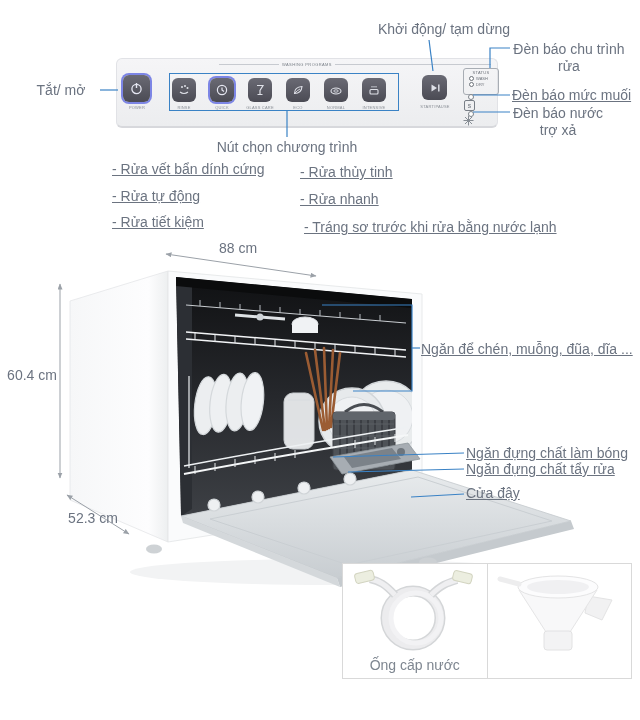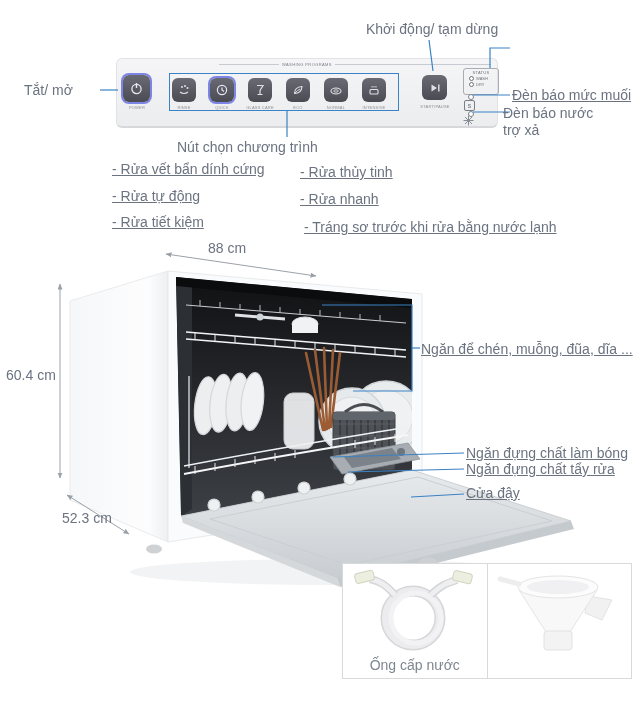--- a/index.html
+++ b/index.html
@@ -1,22 +1,22 @@
 <!DOCTYPE html>
 <html><head>
 <meta charset="utf-8">
 <style>
   html,body{margin:0;padding:0;background:#fff;}
   #page{position:relative;width:640px;height:720px;background:#fff;overflow:hidden;
         font-family:"Liberation Sans","DejaVu Sans",sans-serif;}
   :root{--blue:#3a82c5;--gray:#6b7380;--dim:#9ba1a8;}
 
   .co{position:absolute;font-size:14px;line-height:1.18;color:var(--gray);}
-  .ctr{text-align:left;}
-  .rt{text-align:left;}
+  .ctr{text-align:center;}
+  .rt{text-align:center;}
   .nowrap{white-space:nowrap;text-decoration:underline;}
 
   
   #panel{position:absolute;left:116px;top:58px;width:380px;height:67px;
          background:linear-gradient(#f5f5f7,#ecedef);
          border:1px solid #e1e2e6;border-bottom:2px solid #d7d8dc;border-radius:6px;}
   .pbtn{position:absolute;width:24px;height:24px;border-radius:6px;
         background:linear-gradient(#6a6a74,#4b4b54);display:flex;align-items:center;justify-content:center;}
   .pbtn.active{box-shadow:0 0 0 2px #7c85e5;}
   .tiny{position:absolute;font-size:4px;letter-spacing:.2px;color:#8b9097;text-align:center;white-space:nowrap;}
@@ -257,20 +257,21 @@
       <path d="M322,305 H412 V391 H353"></path>
       <path d="M412,348 H420"></path>
       <path d="M333,457 L464,453"></path>
       <path d="M348,472 L464,469"></path>
       <path d="M411,497 L464,494"></path>
     </g>
   </svg>
 
   <div class="co rt" style="left:24px;top:82px;width:74px">Tắt/ mở</div>
   <div class="co ctr" style="left:366px;top:21px;width:156px">Khởi động/ tạm dừng</div>
+  <div class="co ctr" style="left:503px;top:41px;width:132px">Đèn báo chu trình rửa</div>
   <div class="co nowrap" style="left:512px;top:87px">Đèn báo mức muối</div>
   <div class="co ctr" style="left:503px;top:105px;width:110px">Đèn báo nước trợ xả</div>
   <div class="co ctr" style="left:177px;top:139px;width:220px">Nút chọn chương trình</div>
   <div class="co nowrap" style="left:421px;top:341px">Ngăn để chén, muỗng, đũa, dĩa ...</div>
   <div class="co nowrap" style="left:466px;top:445px">Ngăn đựng chất làm bóng</div>
   <div class="co nowrap" style="left:466px;top:461px">Ngăn đựng chất tẩy rửa</div>
   <div class="co nowrap" style="left:466px;top:485px">Cửa đậy</div>
 
   <div class="co nowrap" style="left:112px;top:161px">- Rửa vết bẩn dính cứng</div>
   <div class="co nowrap" style="left:112px;top:188px">- Rửa tự động</div>

